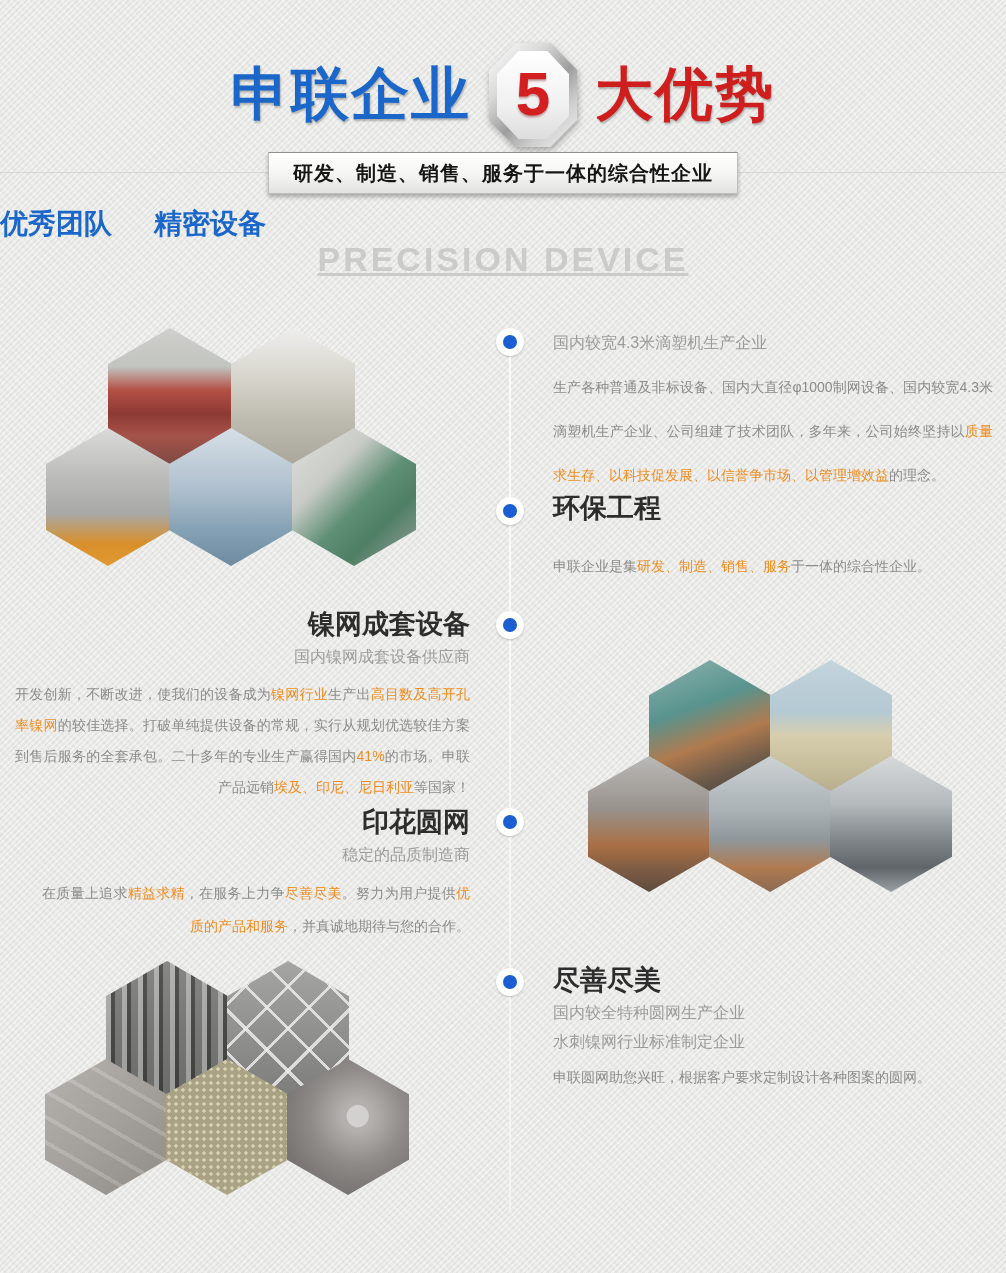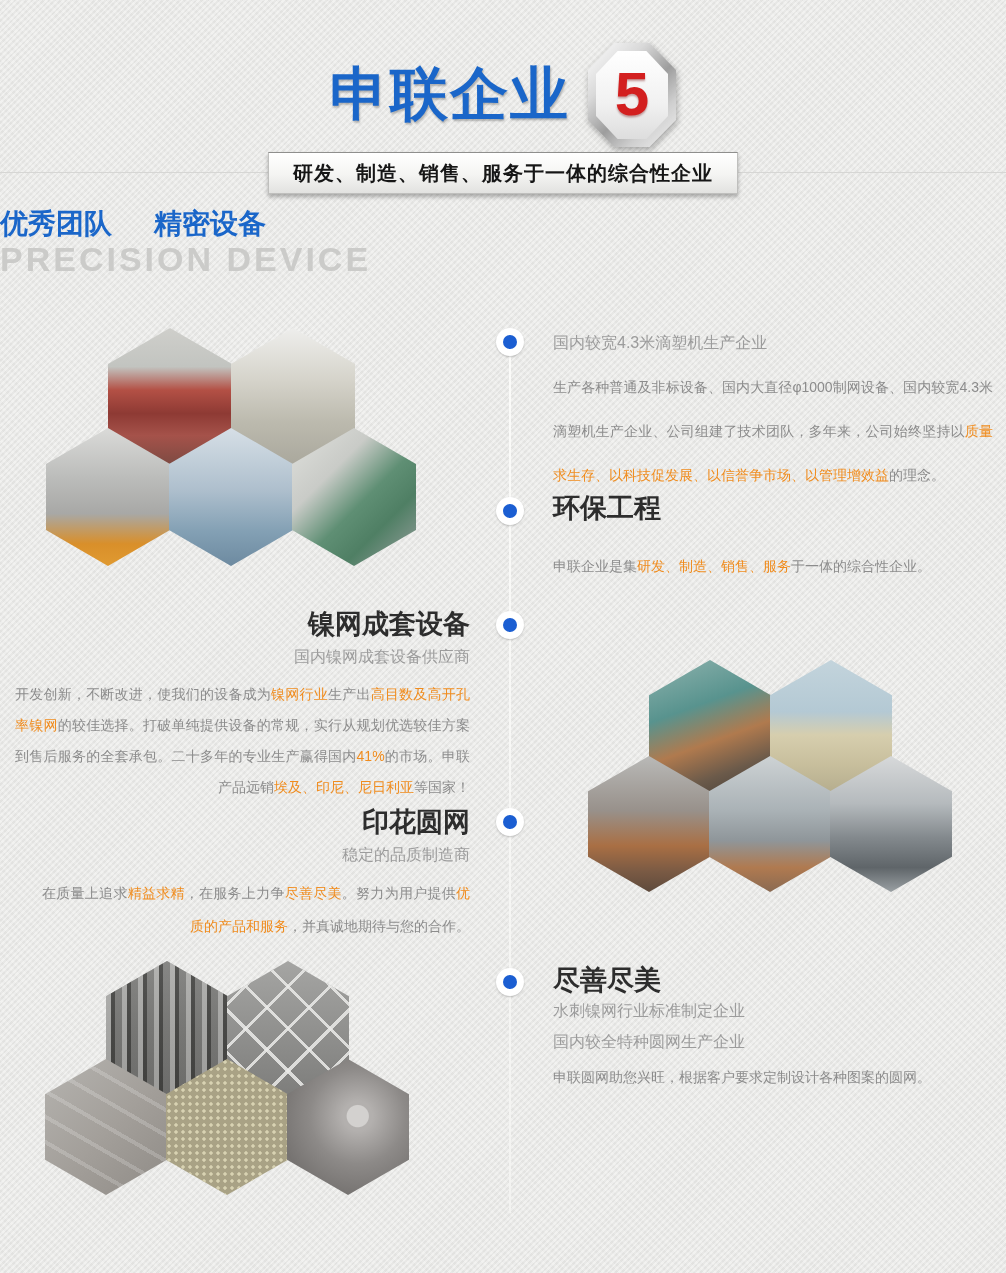--- a/index.html
+++ b/index.html
@@ -58,22 +58,23 @@
     box-shadow:0 3px 4px rgba(0,0,0,.28);
     font-size:20px;font-weight:bold;color:#161616;letter-spacing:1px;
   }
   .team-line{
     position:absolute;top:205px;left:0;width:100%;
     font-size:28px;font-weight:bold;color:#1a66c9;
   }
   .team-line .gap{display:inline-block;width:42px;}
   .precision{
     position:absolute;top:240px;left:0;width:100%;
-    font-size:34px;font-weight:bold;color:#cbcbc9;
+    text-align:center;font-size:34px;font-weight:bold;color:#cbcbc9;
     letter-spacing:3px;
+    text-decoration:underline;
   }
   
   .timeline-line{
     position:absolute;left:509px;top:345px;width:2px;height:868px;
     background:linear-gradient(180deg,#fbfbf9,#f3f3f1);
   }
   .tl-bullet{
     position:absolute;width:28px;height:28px;border-radius:50%;
     background:#ffffff;box-shadow:0 1px 2px rgba(0,0,0,.2);
     display:flex;align-items:center;justify-content:center;
@@ -138,20 +139,21 @@
 <div class="page">
 
   <div class="header-title">
     <span class="title-cn title-blue">申联企业</span>
     <span class="octagon-badge">
       <span class="octa-outer"></span>
       <span class="octa-inner">
         <span class="badge-num">5</span>
       </span>
     </span>
+    <span class="title-cn title-red">大优势</span>
   </div>
 
   <div class="page-rule"></div>
 
   <div class="ribbon">研发、制造、销售、服务于一体的综合性企业</div>
 
   <div class="team-line">
     <span>优秀团队</span><span class="gap"></span><span>精密设备</span>
   </div>
   <div class="precision">PRECISION DEVICE</div>
@@ -214,18 +216,18 @@
   <div>
     <div class="hx hx-c ph-c1" style="left:106px;top:961px;"></div>
     <div class="hx hx-c ph-c2" style="left:227px;top:961px;"></div>
     <div class="hx hx-c ph-c3" style="left:45px;top:1059px;"></div>
     <div class="hx hx-c ph-c4" style="left:166px;top:1059px;"></div>
     <div class="hx hx-c ph-c5" style="left:287px;top:1059px;"></div>
   </div>
 
   <div class="sec sec-right" style="top:966px;">
     <div class="sec-title">尽善尽美</div>
+    <div class="sec-sub">国内较全特种圆网生产企业</div>
     <div class="sec-sub sub-line2">水刺镍网行业标准制定企业</div>
-    <div class="sec-sub">国内较全特种圆网生产企业</div>
     <div class="sec-p" style="margin-top:12px;line-height:22px;"><span>申联圆网助您兴旺，根据客户要求定制设计各种图案的圆网。</span></div>
   </div>
 
 </div>
 
 </body></html>

